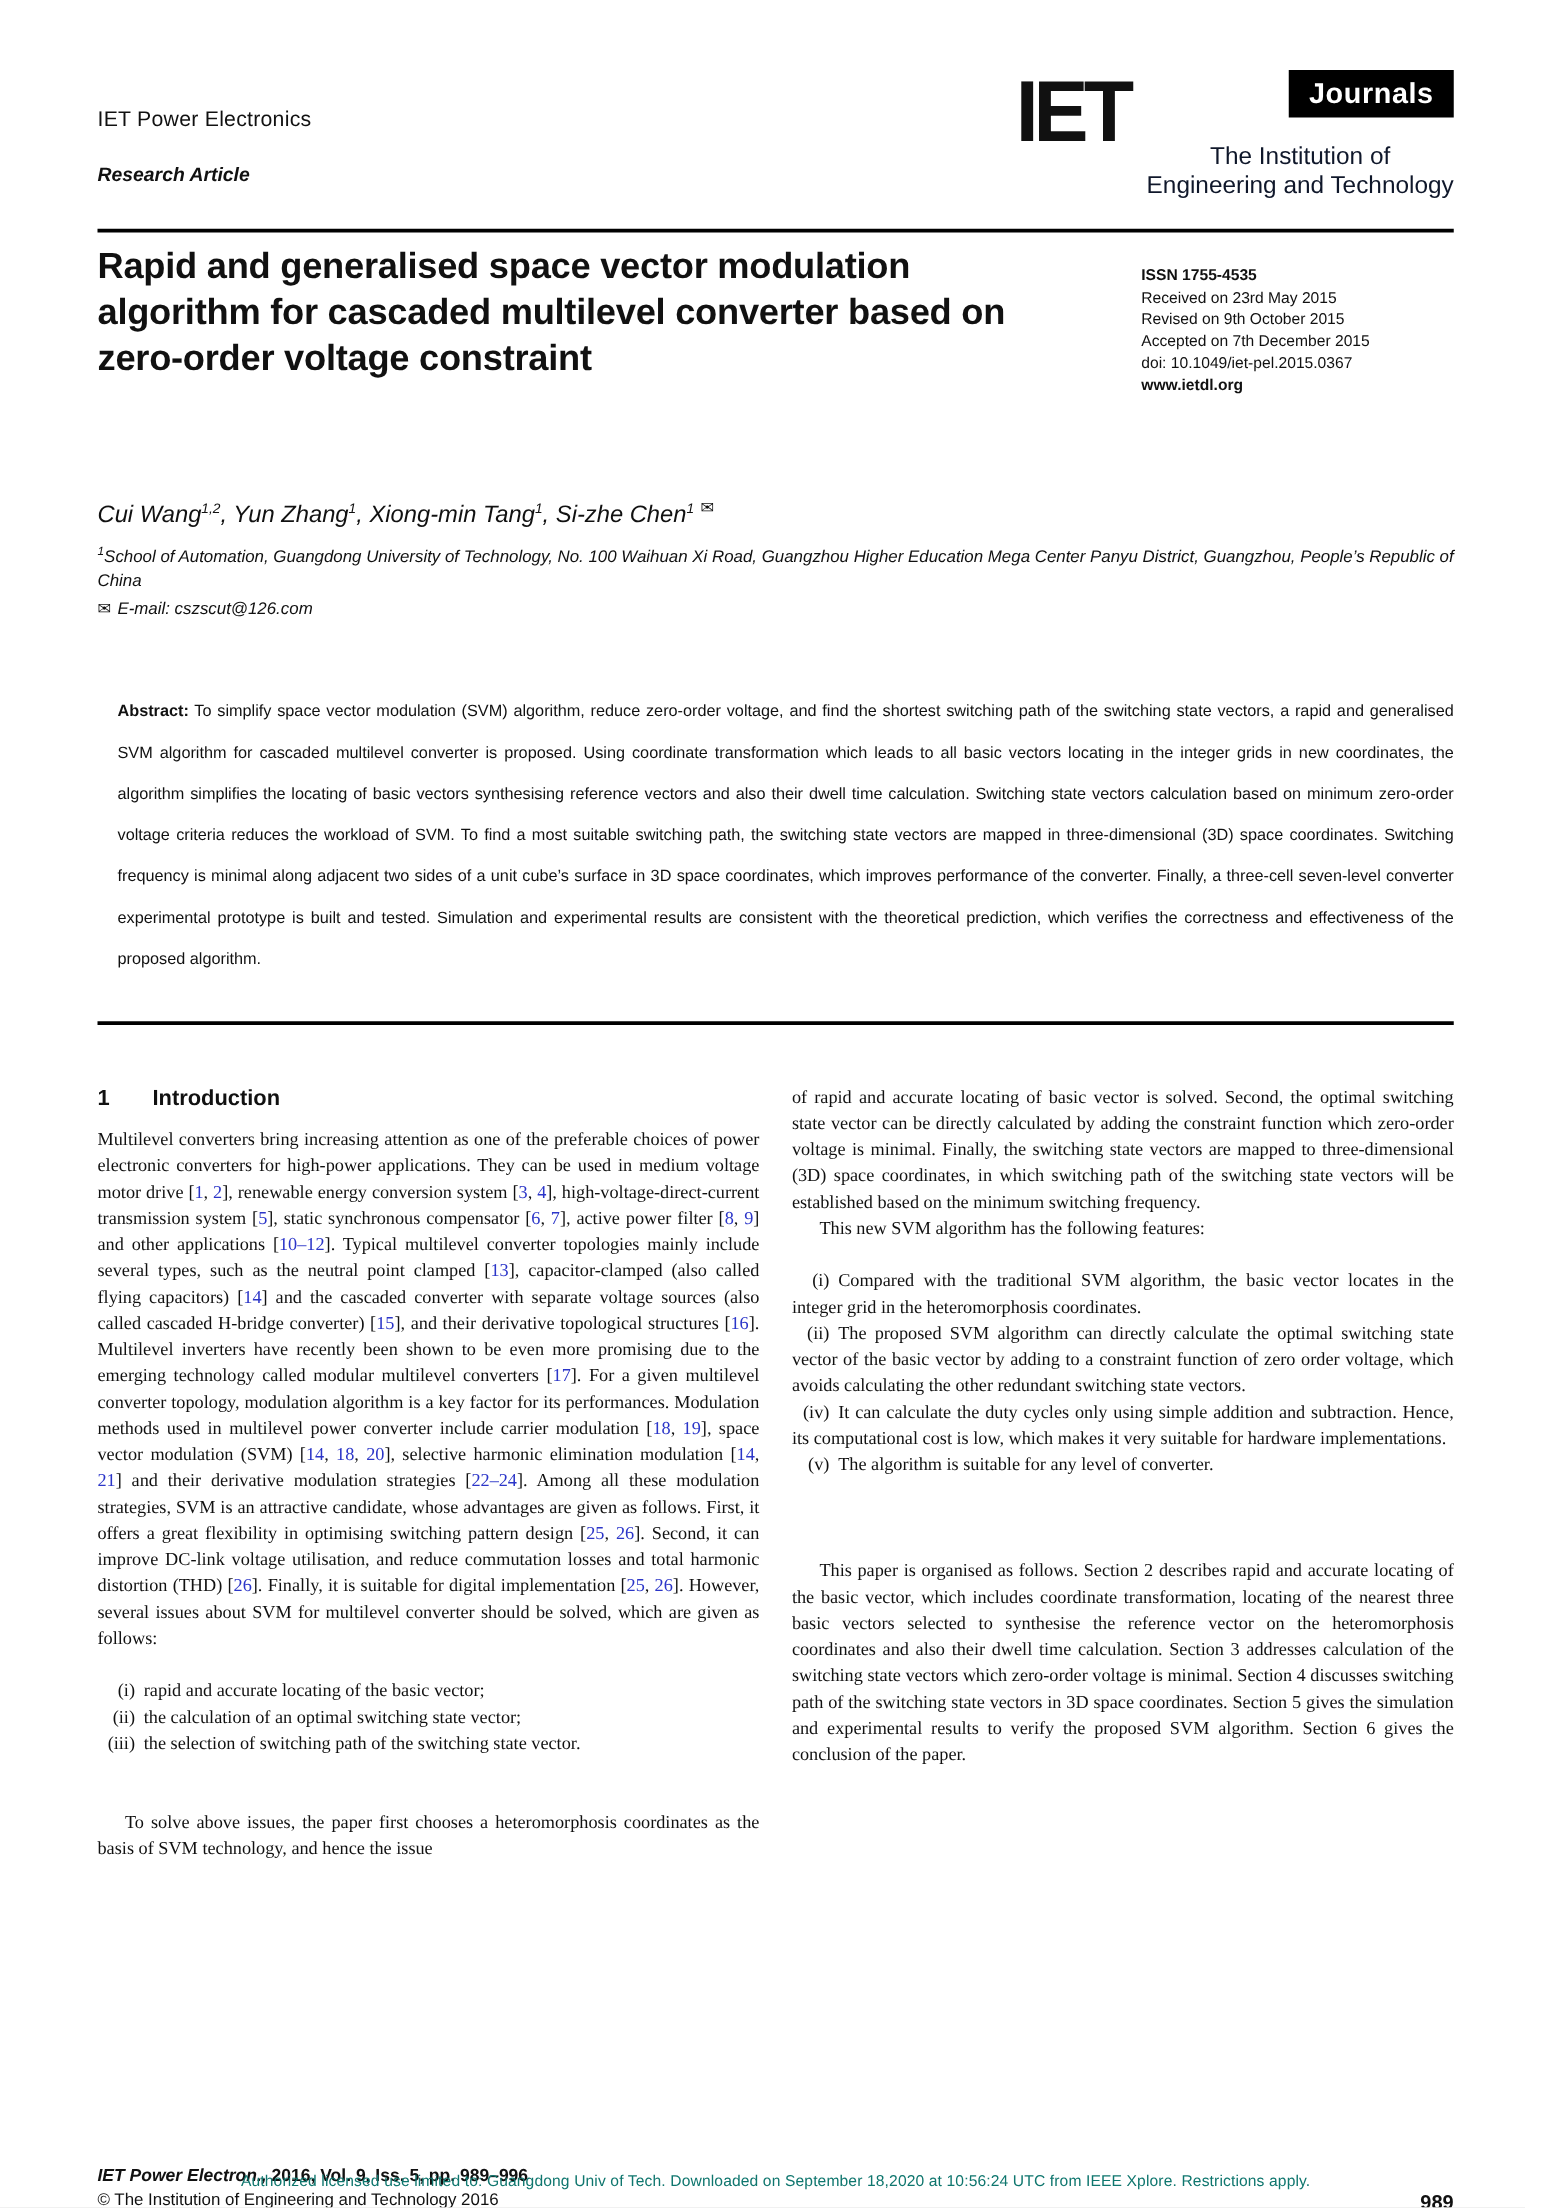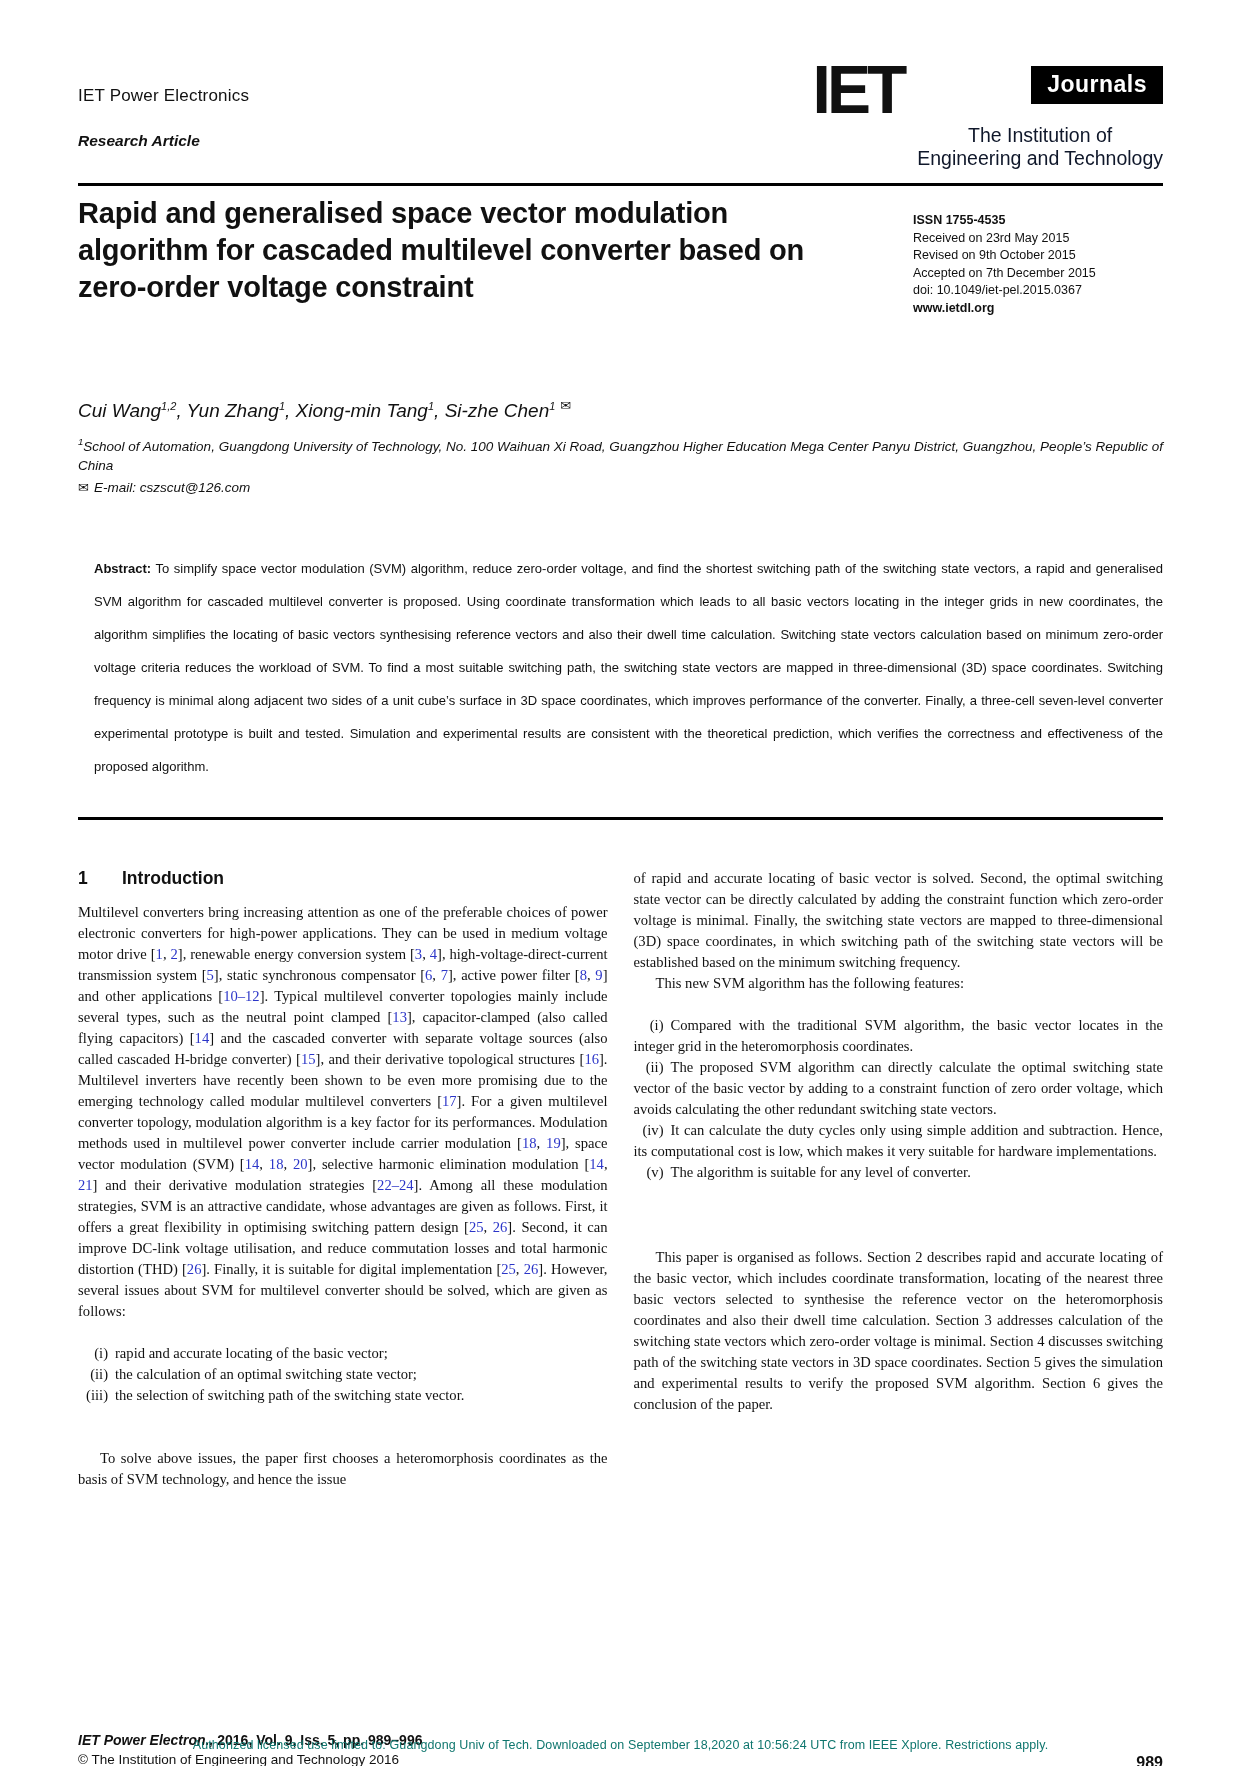--- a/index.html
+++ b/index.html
@@ -9,21 +9,21 @@
 
   
   .journal-name{position:absolute;top:86px;left:0;font-size:17px;letter-spacing:.2px;}
   .article-type{position:absolute;top:132px;left:0;font-size:15.5px;font-style:italic;font-weight:bold;}
   .logo{position:absolute;top:52px;right:0;display:flex;flex-direction:column;align-items:flex-end;}
   .logo-top{display:flex;align-items:flex-start;}
   .iet-mark{font-size:66px;font-weight:900;letter-spacing:-4px;line-height:74px;margin-right:14px;
             font-family:"Liberation Sans",sans-serif;transform:scaleY(1.05);}
   .logo-right{display:flex;flex-direction:column;align-items:flex-end;}
   .journals-badge{background:#000;color:#fff;font-weight:bold;font-size:23px;line-height:1;
-                  padding:7px 16px 8px 16px;margin-top:14px;letter-spacing:.5px;}
+                  padding:7px 16px 8px 16px;margin-top:4px;letter-spacing:.5px;}
   .logo-sub{color:#0f172a;font-size:19.5px;line-height:23px;text-align:center;white-space:nowrap;margin-top:20px;}
   .head-rule{position:absolute;top:183px;left:0;right:0;border-top:3px solid #000;}
 
   
   .title-row{position:absolute;top:195px;left:0;right:0;display:flex;}
   .paper-title{width:745px;font-size:29px;font-weight:bold;line-height:37px;letter-spacing:-.2px;}
   .meta{margin-left:auto;width:250px;padding-top:17px;font-size:12.5px;line-height:17.5px;}
   .meta .b{font-weight:bold;}
 
   

